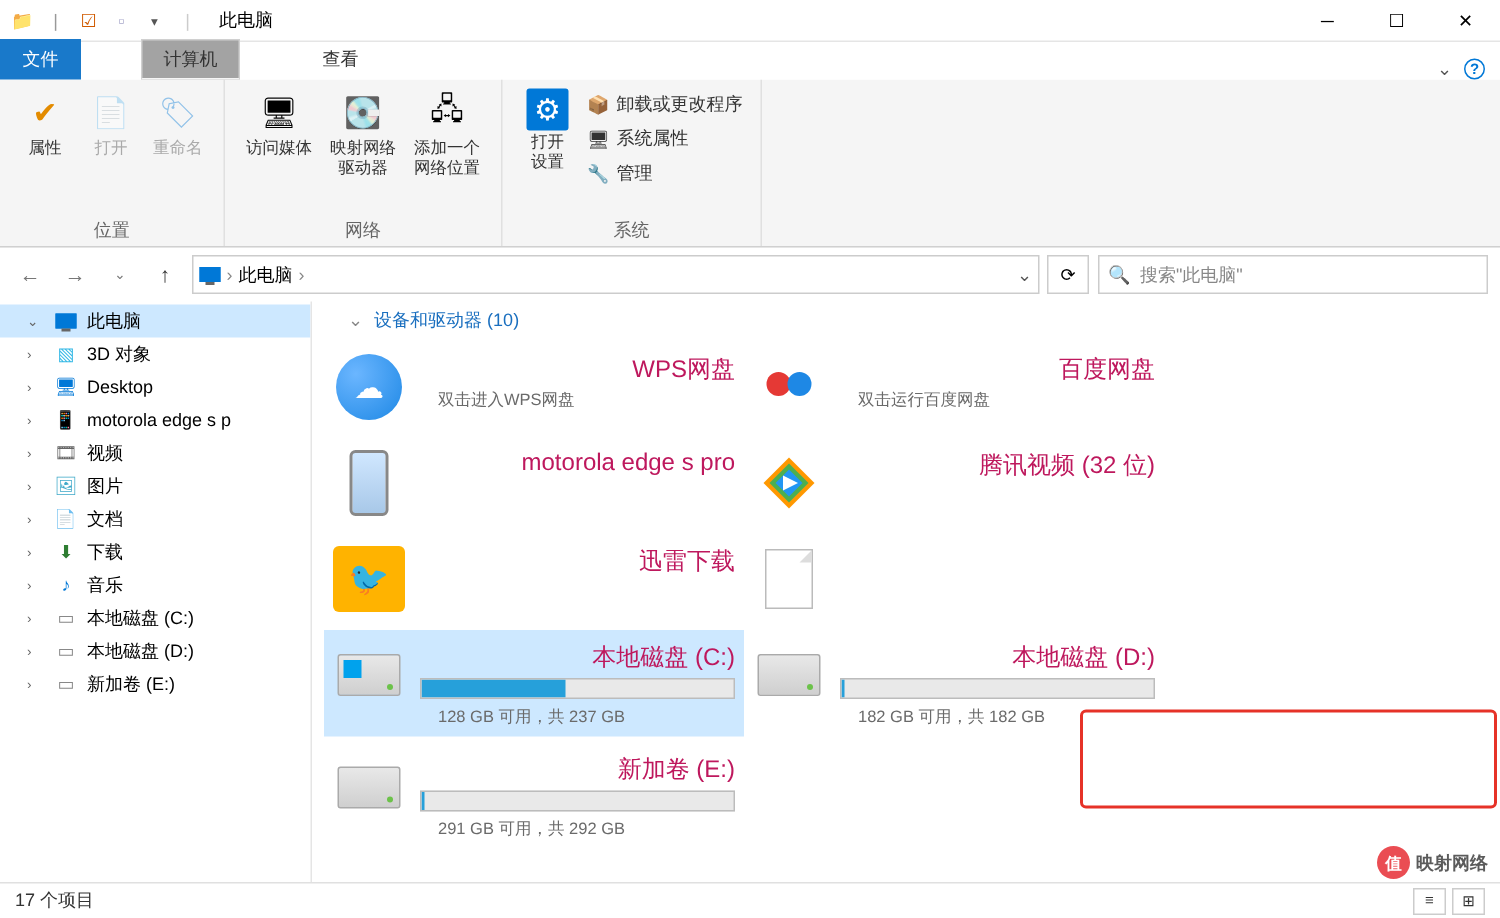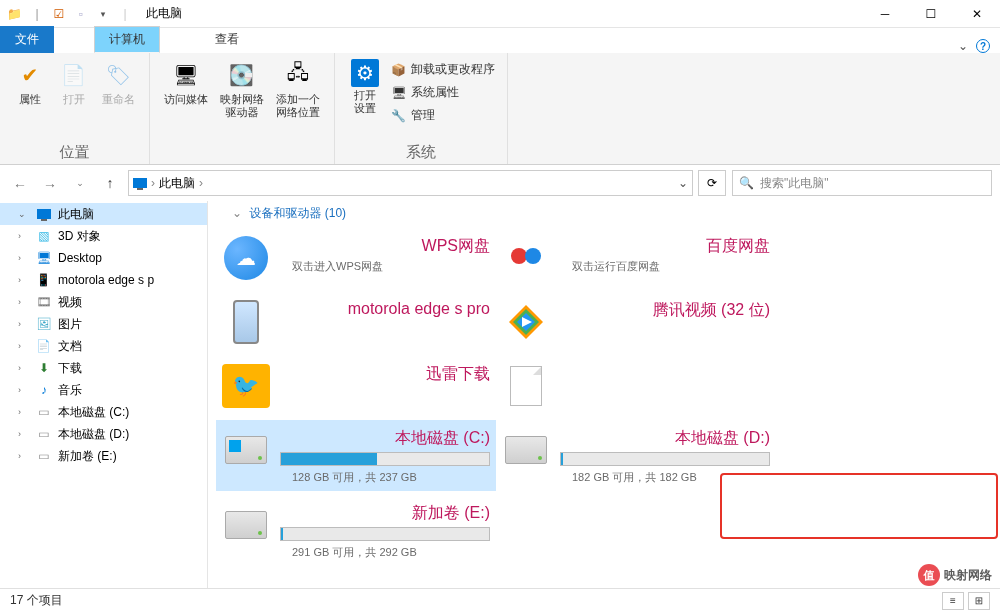--- a/index.html
+++ b/index.html
@@ -10,28 +10,28 @@
 .titlebar .qat { display: flex; align-items: center; padding-left: 6px; gap: 4px; }
 .qat-icon { width: 18px; height: 18px; display: flex; align-items: center; justify-content: center; }
 .titlebar .title { padding-left: 8px; color: #000; }
 .titlebar .winbtns { margin-left: auto; display: flex; }
 .winbtn { width: 46px; height: 28px; display: flex; align-items: center; justify-content: center; color: #000; }
 
 
 .tabs { height: 25px; display: flex; align-items: flex-end; background: #fff; position: relative; gap: 40px; }
 .tab { padding: 4px 14px; color: #333; border: 1px solid transparent; cursor: default; }
 .tab.file { background: #1979ca; color: #fff; }
-.tab.active { background: #7dd3fc; border: 1px solid #d0d0d0; border-bottom-color: #f5f5f5; }
+.tab.active { background: #a3a3a3; border: 1px solid #d0d0d0; border-bottom-color: #f5f5f5; }
 .tabs .help { margin-left: auto; display: flex; align-items: center; padding-right: 10px; gap: 8px; }
 
 
 .ribbon { height: 112px; background: #f5f5f5; border-bottom: 1px solid #d0d0d0; display: flex; }
 .rgroup { border-right: 1px solid #e0e0e0; padding: 4px 8px 2px; display: flex; flex-direction: column; }
 .rgroup .gbody { flex: 1; display: flex; align-items: flex-start; }
-.rgroup .glabel { text-align: center; color: #666; font-size: 15px; padding-top: 2px; }
+.rgroup .glabel { text-align: center; color: #666; font-size: 12px; padding-top: 2px; }
 .rbtn { display: flex; flex-direction: column; align-items: center; padding: 2px 6px; min-width: 44px; }
 .rbtn .ricon { width: 32px; height: 32px; display: flex; align-items: center; justify-content: center; font-size: 20px; margin-bottom: 2px; }
 .rbtn .rlabel { font-size: 11px; text-align: center; line-height: 13px; color: #333; }
 .rbtn.disabled .rlabel { color: #aaa; }
 .rbtn.disabled .ricon { opacity: 0.4; }
 .smallbtns { display: flex; flex-direction: column; padding: 2px 4px; gap: 2px; }
 .smallbtn { display: flex; align-items: center; gap: 4px; font-size: 11px; color: #333; padding: 2px 0; }
 .smallicon { width: 16px; height: 16px; display: inline-flex; align-items: center; justify-content: center; }
 
 
@@ -143,20 +143,21 @@
         <div class="ricon">💽</div>
         <div class="rlabel" style="white-space:pre-line">映射网络
 驱动器</div>
       </div>
       <div class="rbtn">
         <div class="ricon">🖧</div>
         <div class="rlabel" style="white-space:pre-line">添加一个
 网络位置</div>
       </div>
     </div>
+    <div class="glabel">网络</div>
   </div>
 
   <div class="rgroup">
     <div class="gbody">
       <div class="rbtn">
         <div class="ricon" style="background:#0078d7;color:#fff;width:28px;height:28px;border-radius:2px">⚙</div>
         <div class="rlabel" style="white-space:pre-line">打开
 设置</div>
       </div>
       <div class="smallbtns">

